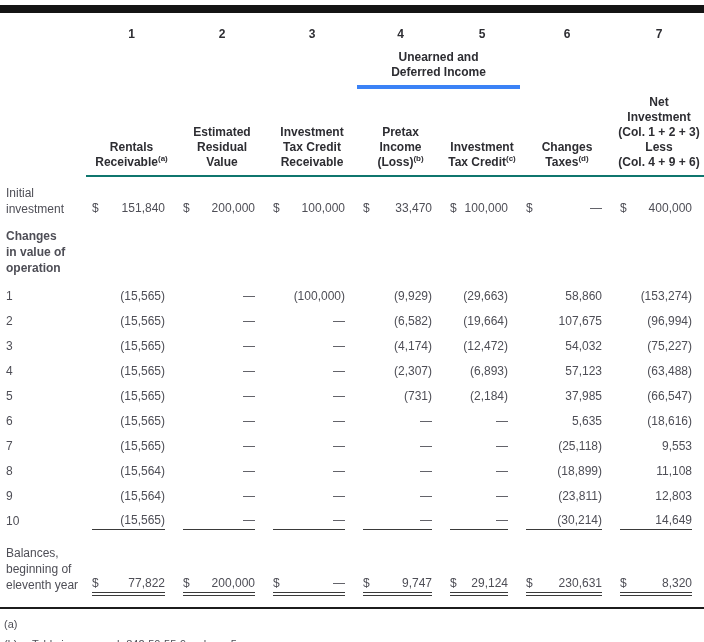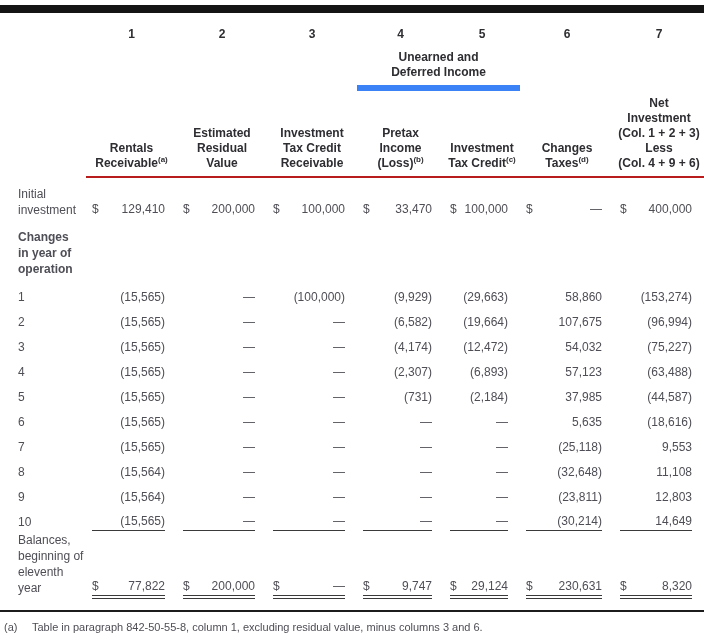--- a/index.html
+++ b/index.html
@@ -14,30 +14,30 @@
   .content { position:absolute; left:0; top:13px; width:704px; }
 
   table.main { border-collapse:collapse; table-layout:fixed; width:704px; }
   table.main td, table.main th { margin:0; overflow:visible; }
 
   
   tr.colnums td { padding-top:10px; height:18px; text-align:center; font-weight:bold; color:#2d2d32; vertical-align:bottom; }
 
   
   td.grp { text-align:center; font-weight:bold; color:#2d2d32; line-height:15px;
-           border-bottom:6px solid #3b82f6; padding:8px 4px 5px 4px; vertical-align:bottom; }
+           border-bottom:4px solid #3b82f6; padding:8px 4px 5px 4px; vertical-align:bottom; }
 
   
   tr.heads th { vertical-align:bottom; text-align:center; font-weight:bold; color:#2d2d32;
-                line-height:15px; padding:8px 0 5px 0; border-bottom:2px solid #b91c1c; white-space:nowrap; }
+                line-height:15px; padding:8px 0 5px 0; border-bottom:2px solid #0f766e; white-space:nowrap; }
   tr.heads th.lblcol { border-bottom:none; }
   tr.heads th sup, td.grp sup { font-size:8px; vertical-align:super; line-height:0; }
 
   
-  td.lbl { text-align:left; padding-left:18px; line-height:16px; color:#4e4e56; }
+  td.lbl { text-align:left; padding-left:6px; line-height:16px; color:#4e4e56; }
   td.num { padding:0 12px 0 6px; }
   .wrap { display:flex; align-items:baseline; padding-bottom:2px; }
   .cur { text-align:left; }
   .val { margin-left:auto; white-space:nowrap; }
 
   tr.k-initial td { height:40px; vertical-align:bottom; padding-bottom:2px; }
   tr.k-section td { height:56px; vertical-align:bottom; padding-bottom:4px;font-weight:bold; }
   tr.k-year td    { height:23px; vertical-align:bottom; }
   tr.k-balance td { height:62px; vertical-align:bottom; padding-bottom:7px; }
 
@@ -133,21 +133,21 @@
       </tbody>
         <tbody id="tbody">
           <tr class="k-initial">
             <td class="lbl">
               <div>Initial</div>
               <div>investment</div>
             </td>
             <td class="num">
               <div class="wrap">
                 <span class="cur">$</span>
-                <span class="val">129,410</span>
+                <span class="val">151,840</span>
               </div>
             </td>
             <td class="num">
               <div class="wrap">
                 <span class="cur">$</span>
                 <span class="val">200,000</span>
               </div>
             </td>
             <td class="num">
               <div class="wrap">
@@ -176,21 +176,21 @@
             <td class="num">
               <div class="wrap">
                 <span class="cur">$</span>
                 <span class="val">400,000</span>
               </div>
             </td>
           </tr>
           <tr class="k-section">
             <td class="lbl" colspan="8">
               <div>Changes</div>
-              <div>in year of</div>
+              <div>in value of</div>
               <div>operation</div>
             </td>
           </tr>
           <tr class="k-year">
             <td class="lbl">
               <div>1</div>
             </td>
             <td class="num">
               <div class="wrap">
                 <span class="val">(15,565)</span>
@@ -376,21 +376,21 @@
                 <span class="val">(2,184)</span>
               </div>
             </td>
             <td class="num">
               <div class="wrap">
                 <span class="val">37,985</span>
               </div>
             </td>
             <td class="num">
               <div class="wrap">
-                <span class="val">(44,587)</span>
+                <span class="val">(66,547)</span>
               </div>
             </td>
           </tr>
           <tr class="k-year">
             <td class="lbl">
               <div>6</div>
             </td>
             <td class="num">
               <div class="wrap">
                 <span class="val">(15,565)</span>
@@ -491,21 +491,21 @@
                 <span class="val">—</span>
               </div>
             </td>
             <td class="num">
               <div class="wrap">
                 <span class="val">—</span>
               </div>
             </td>
             <td class="num">
               <div class="wrap">
-                <span class="val">(32,648)</span>
+                <span class="val">(18,899)</span>
               </div>
             </td>
             <td class="num">
               <div class="wrap">
                 <span class="val">11,108</span>
               </div>
             </td>
           </tr>
           <tr class="k-year">
             <td class="lbl">
@@ -635,21 +635,20 @@
                 <span class="val">8,320</span>
               </div>
             </td>
           </tr>
         </tbody>
     </table>
 
     <div class="fnotes" id="fnotes">
         <div class="fn">
           <span class="m">(a)</span>
-          <span class="t">Table in paragraph 842-50-55-8, column 1, excluding residual value, minus columns 3 and 6.</span>
         </div>
         <div class="fn">
           <span class="m">(b)</span>
           <span class="t">Table in paragraph 842-50-55-9, column 5.</span>
         </div>
       </div>
 
   </div>
 </div>
 

